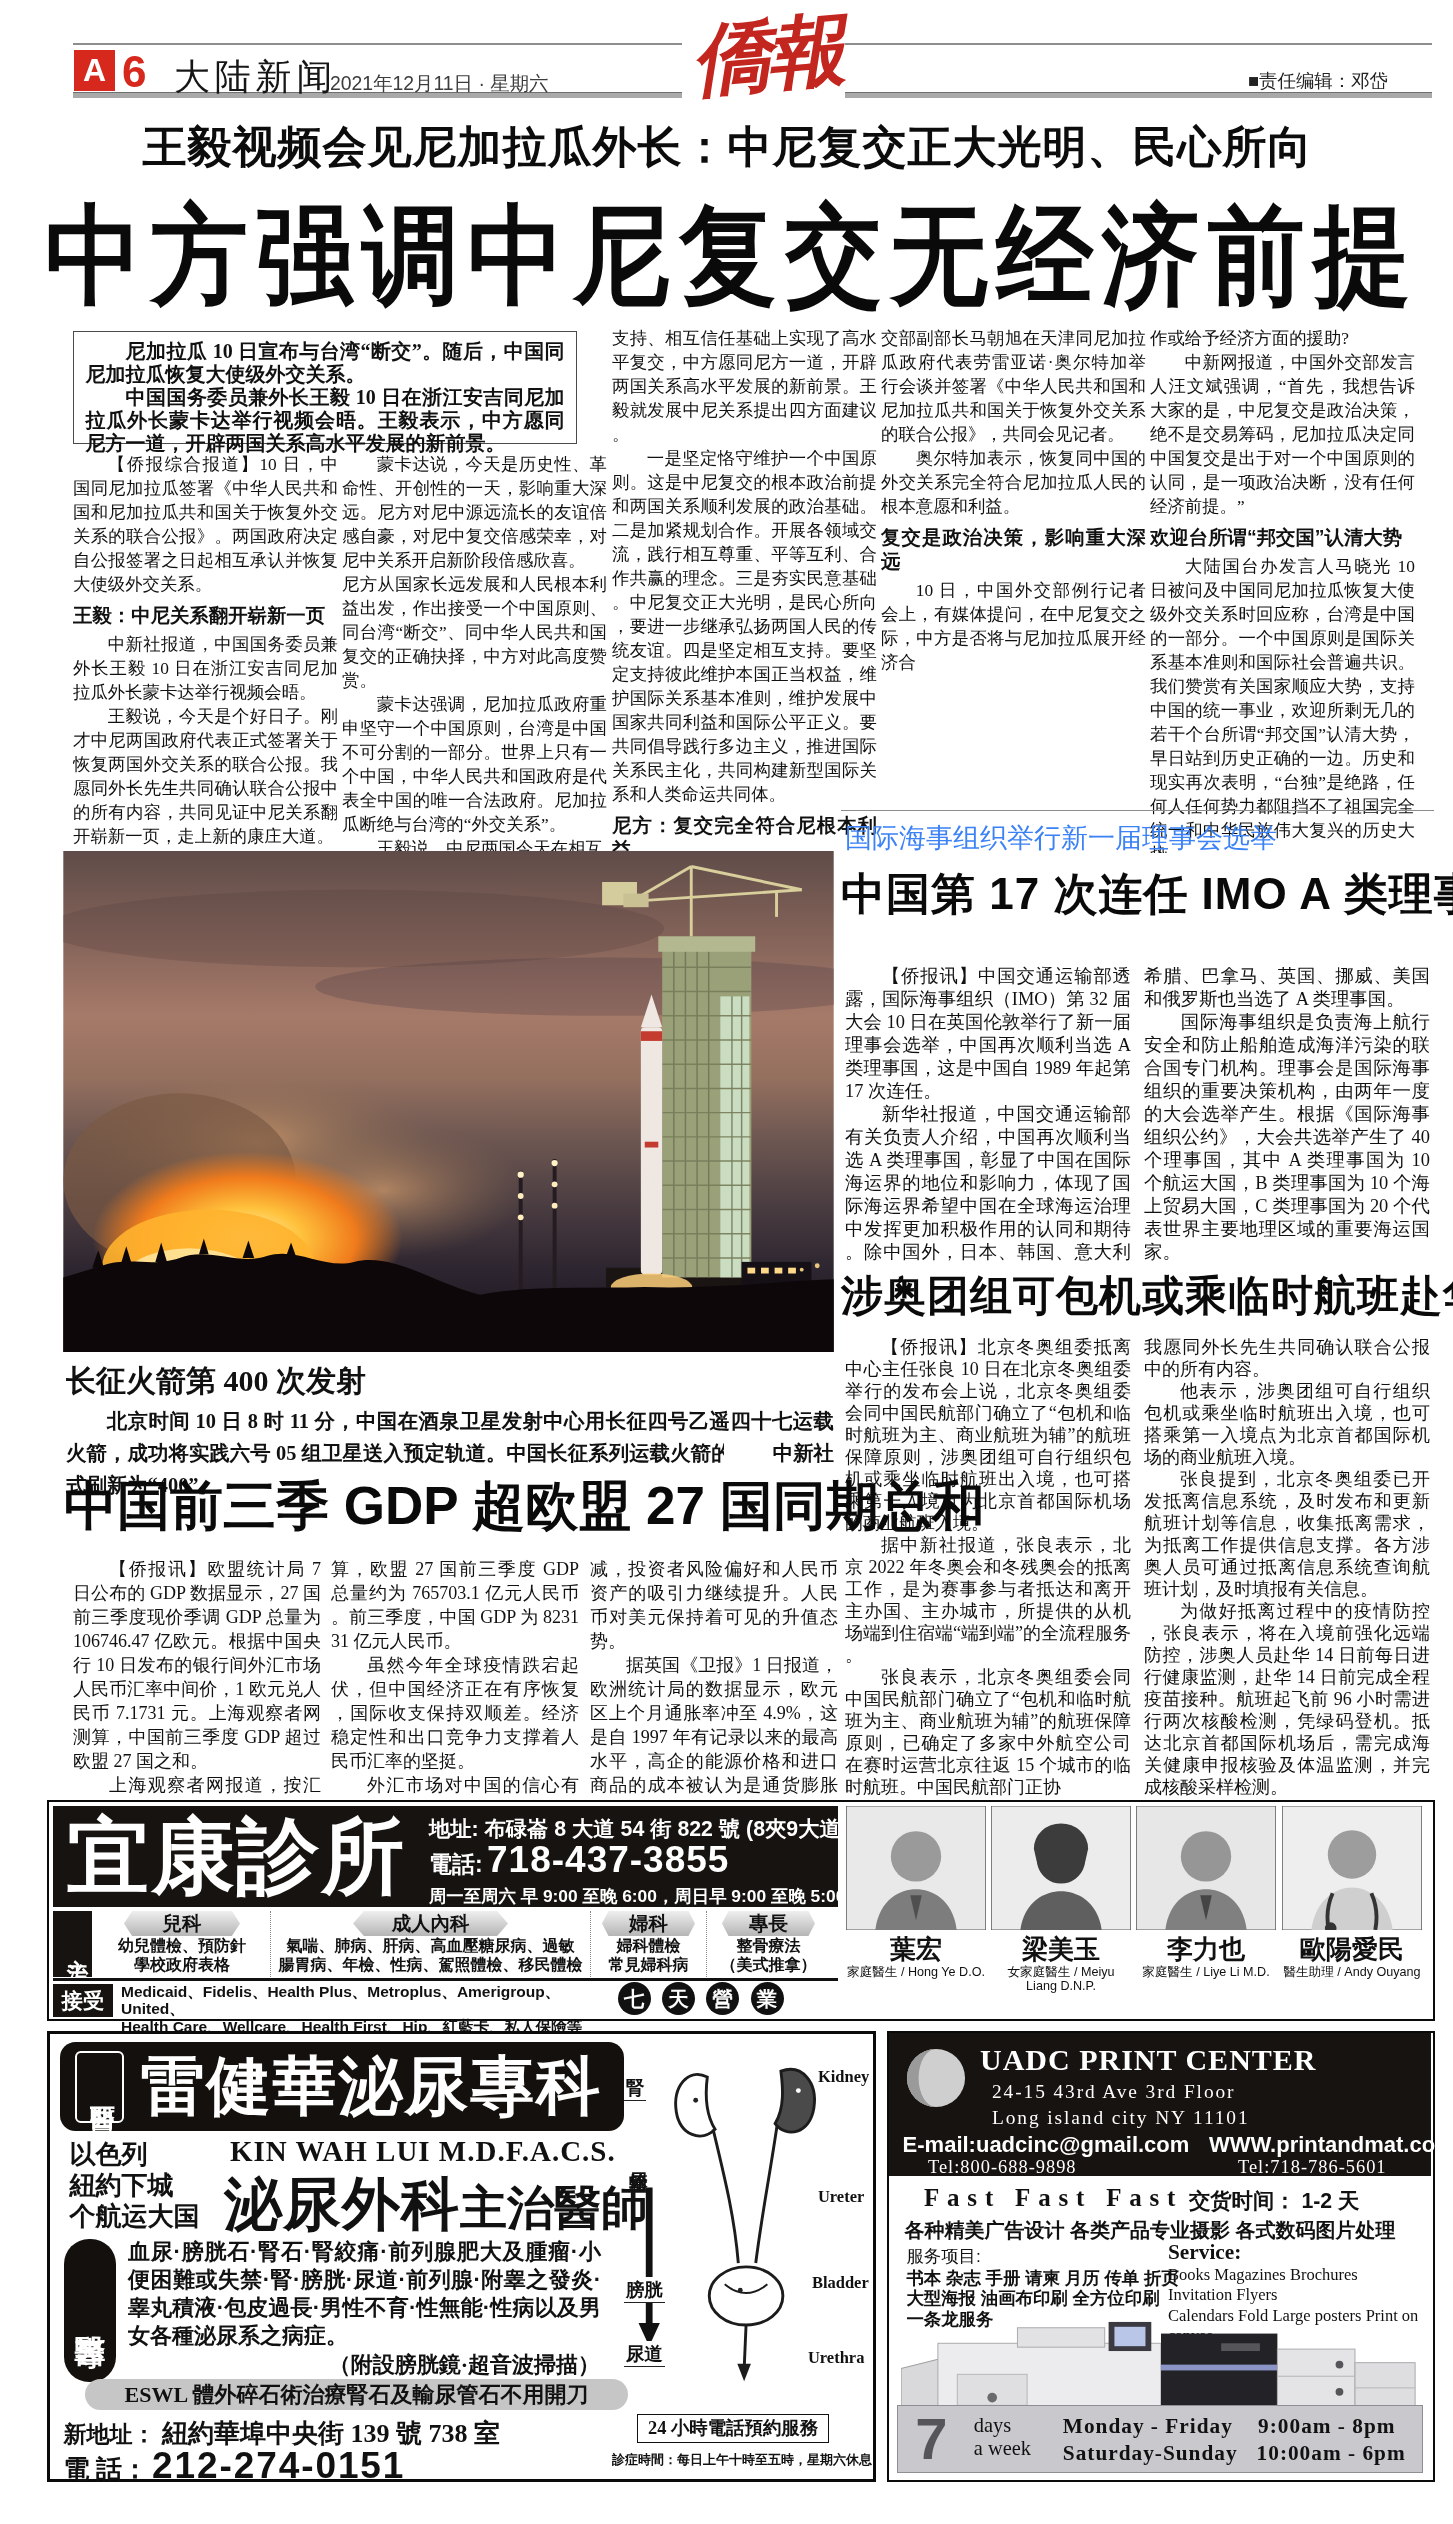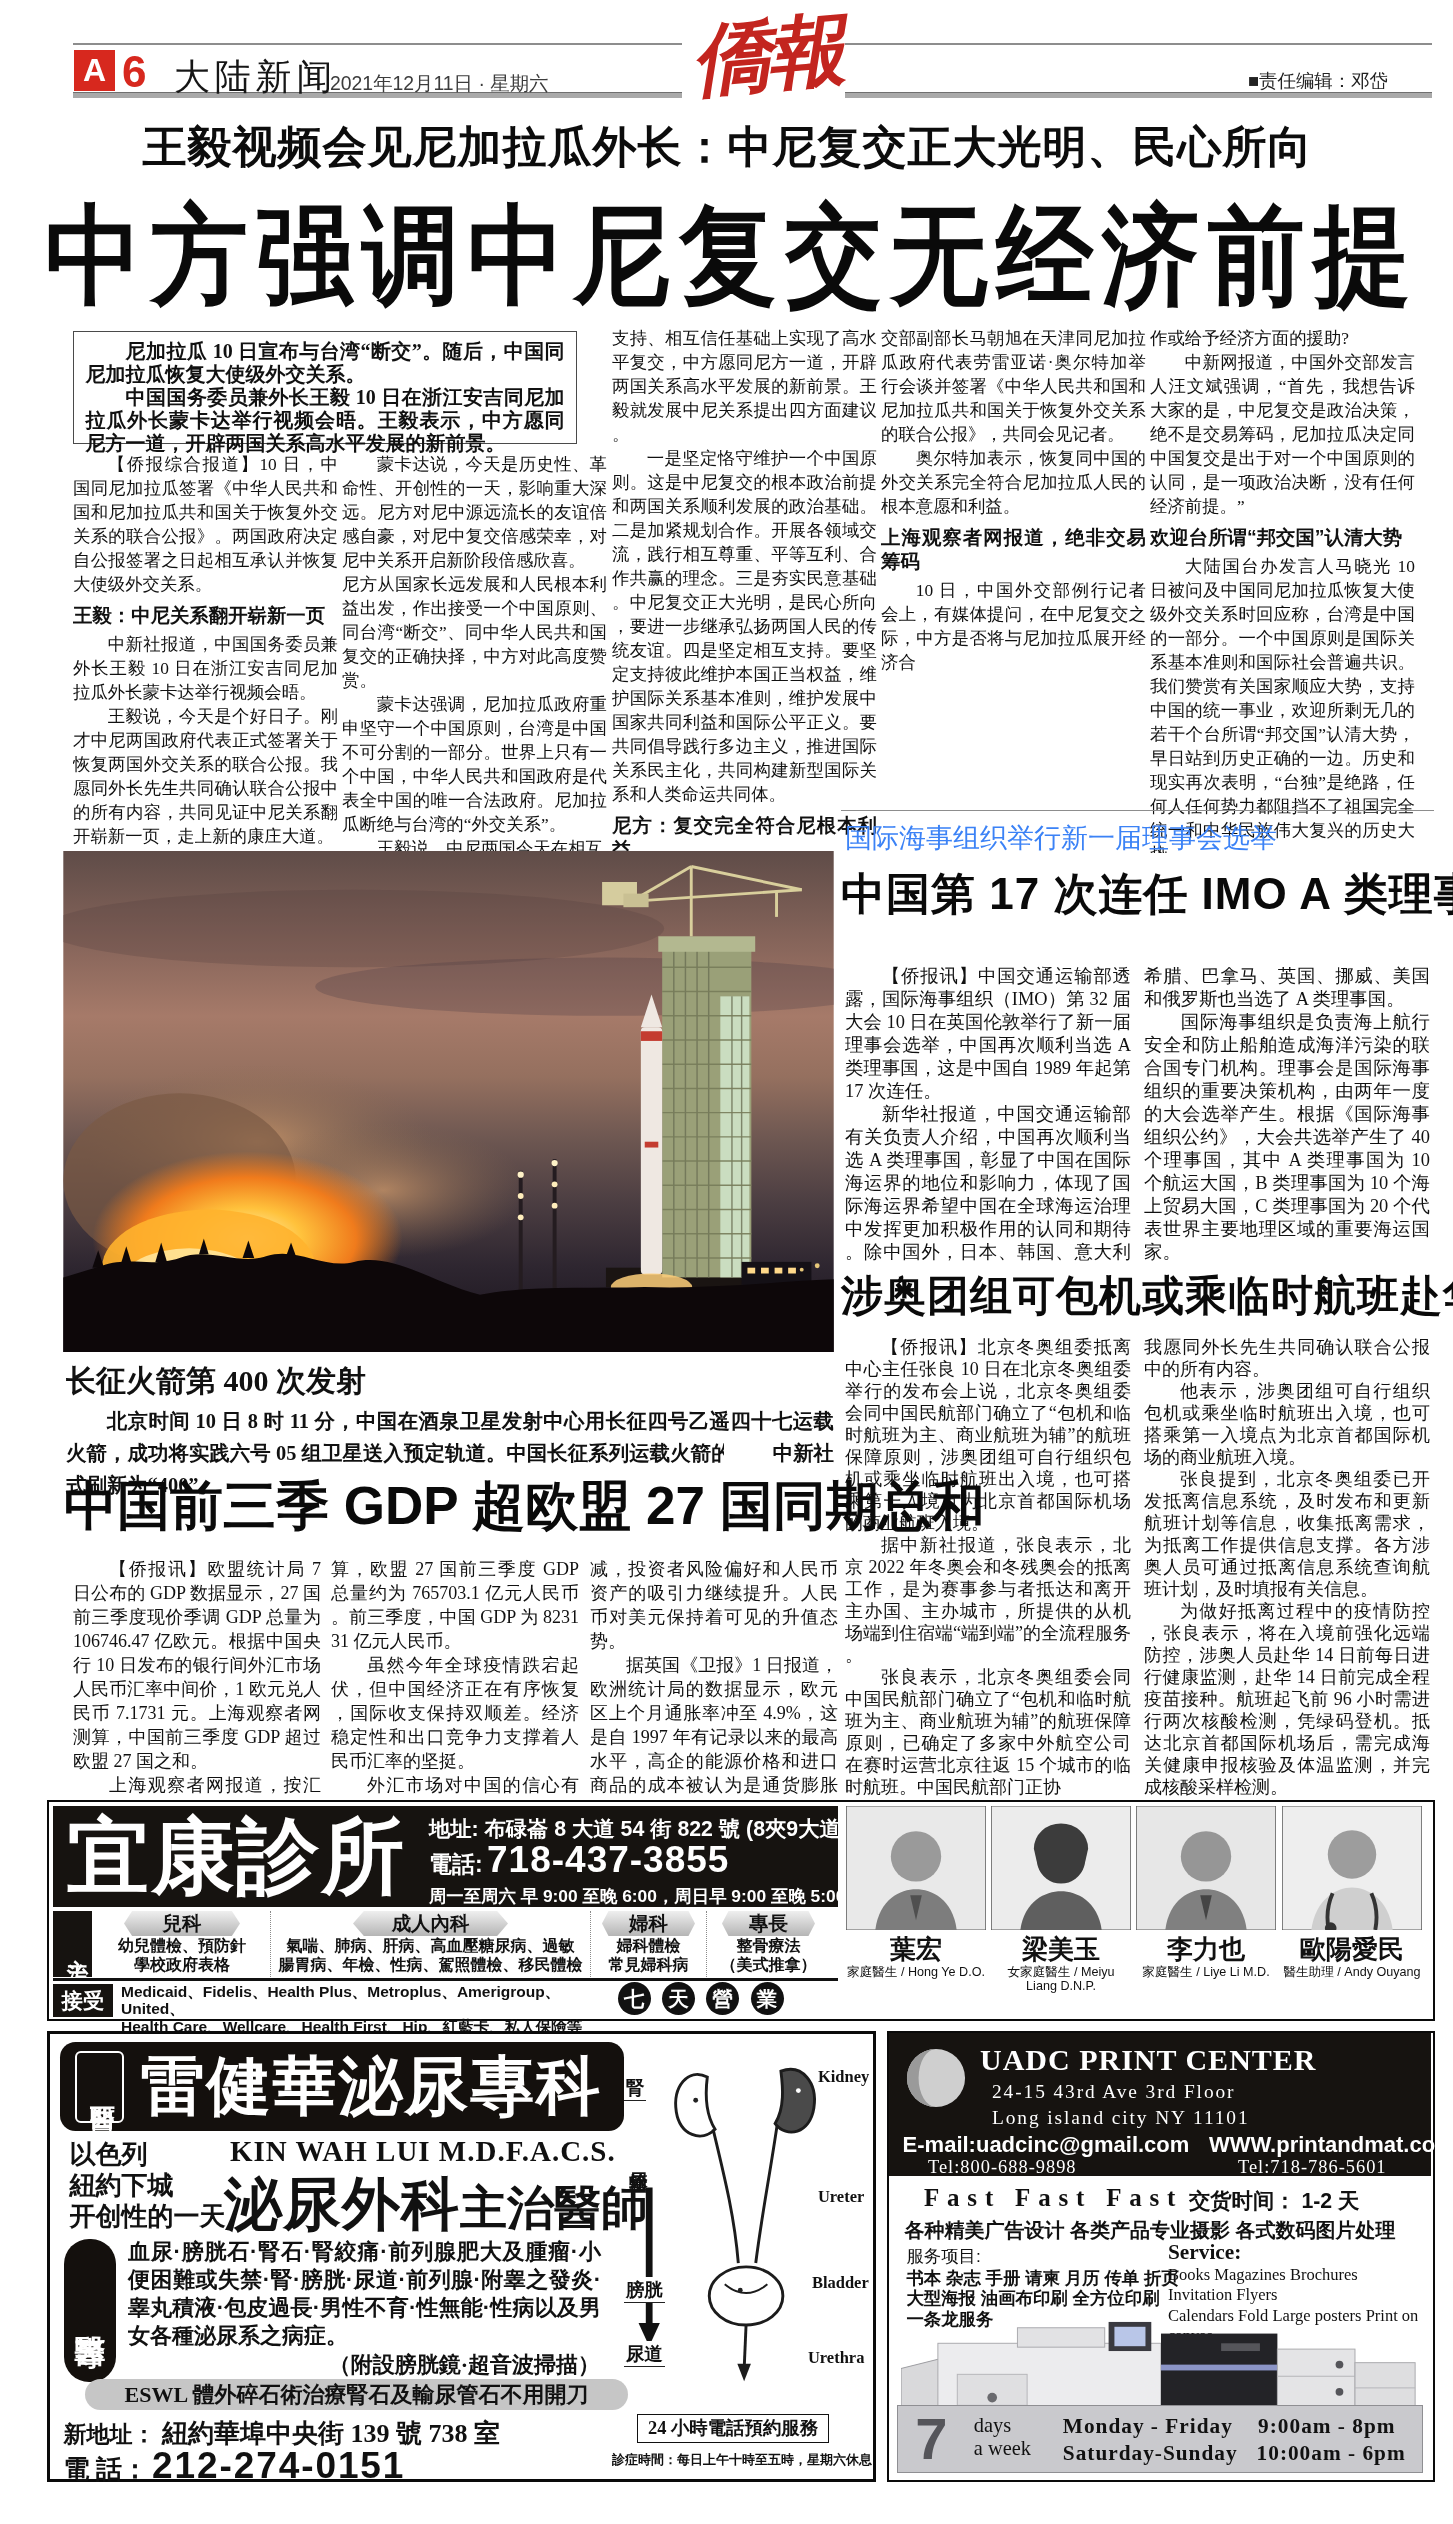--- a/index.html
+++ b/index.html
@@ -146,21 +146,21 @@
       <div class="para">王毅说，中尼两国今天在相互</div>
     </div>
   <div class="abs col nic" style="left:612px;top:326px;width:265px;height:527px;">
       <div class="para cont">支持、相互信任基础上实现了高水平复交，中方愿同尼方一道，开辟两国关系高水平发展的新前景。王毅就发展中尼关系提出四方面建议。</div>
       <div class="para">一是坚定恪守维护一个中国原则。这是中尼复交的根本政治前提和两国关系顺利发展的政治基础。二是加紧规划合作。开展各领域交流，践行相互尊重、平等互利、合作共赢的理念。三是夯实民意基础。中尼复交正大光明，是民心所向，要进一步继承弘扬两国人民的传统友谊。四是坚定相互支持。要坚定支持彼此维护本国正当权益，维护国际关系基本准则，维护发展中国家共同利益和国际公平正义。要共同倡导践行多边主义，推进国际关系民主化，共同构建新型国际关系和人类命运共同体。</div>
       <div class="colhead">尼方：复交完全符合尼根本利益</div>
     </div>
   <div class="abs col nic" style="left:881px;top:326px;width:265px;height:527px;">
       <div class="para cont">交部副部长马朝旭在天津同尼加拉瓜政府代表劳雷亚诺·奥尔特加举行会谈并签署《中华人民共和国和尼加拉瓜共和国关于恢复外交关系的联合公报》，共同会见记者。</div>
       <div class="para">奥尔特加表示，恢复同中国的外交关系完全符合尼加拉瓜人民的根本意愿和利益。</div>
-      <div class="colhead">上海观察者网报道，绝非交易筹码</div>
+      <div class="colhead">复交是政治决策，影响重大深远</div>
       <div class="para">10 日，中国外交部例行记者会上，有媒体提问，在中尼复交之际，中方是否将与尼加拉瓜展开经济合</div>
     </div>
   <div class="abs col nic" style="left:1150px;top:326px;width:265px;height:527px;">
       <div class="para cont">作或给予经济方面的援助?</div>
       <div class="para">中新网报道，中国外交部发言人汪文斌强调，“首先，我想告诉大家的是，中尼复交是政治决策，绝不是交易筹码，尼加拉瓜决定同中国复交是出于对一个中国原则的认同，是一项政治决断，没有任何经济前提。”</div>
       <div class="colhead">欢迎台所谓“邦交国”认清大势</div>
       <div class="para">大陆国台办发言人马晓光 10 日被问及中国同尼加拉瓜恢复大使级外交关系时回应称，台湾是中国的一部分。一个中国原则是国际关系基本准则和国际社会普遍共识。我们赞赏有关国家顺应大势，支持中国的统一事业，欢迎所剩无几的若干个台所谓“邦交国”认清大势，早日站到历史正确的一边。历史和现实再次表明，“台独”是绝路，任何人任何势力都阻挡不了祖国完全统一和中华民族伟大复兴的历史大势。</div>
     </div>
 
   <div class="abs" style="left:63px;top:851px;width:771px;height:501px;">
@@ -437,21 +437,21 @@
       <span class="dlabel en" style="left:192px;top:145px;">Ureter</span>
       <span class="dlabel zh" style="left:0px;top:235px;">膀胱</span>
       <span class="dlabel en" style="left:186px;top:231px;">Bladder</span>
       <span class="dlabel zh" style="left:0px;top:299px;">尿道</span>
       <span class="dlabel en" style="left:182px;top:306px;">Urethra</span>
     </div>
 
     <div class="abs uro-left3" style="left:19.4px;top:105px;">
       <div>以色列</div>
       <div>紐約下城</div>
-      <div>开创性的一天</div>
+      <div>个航运大国</div>
     </div>
     <div class="abs kinwah" style="left:180px;top:101px;">KIN WAH LUI M.D.F.A.C.S.</div>
     <div class="abs" style="left:174px;top:132px;white-space:nowrap;">
       <span class="sans uro-dept">泌尿外科</span><span class="uro-role">主治醫師</span>
     </div>
 
     <div class="abs specbox vlabel" style="left:13.6px;top:205px;width:52px;height:143px;">專醫</div>
     <div class="abs uro-body" style="left:78px;top:204px;width:473px;">血尿·膀胱石·腎石·腎絞痛·前列腺肥大及腫瘤·小便困難或失禁·腎·膀胱·尿道·前列腺·附睾之發炎·睾丸積液·包皮過長·男性不育·性無能·性病以及男女各種泌尿系之病症。</div>
     <div class="abs uro-note" style="left:242px;top:316px;width:308px;">（附設膀胱鏡·超音波掃描）</div>
     <div class="abs eswl" style="left:35px;top:345px;width:543px;height:31px;">ESWL 體外碎石術治療腎石及輸尿管石不用開刀</div>

